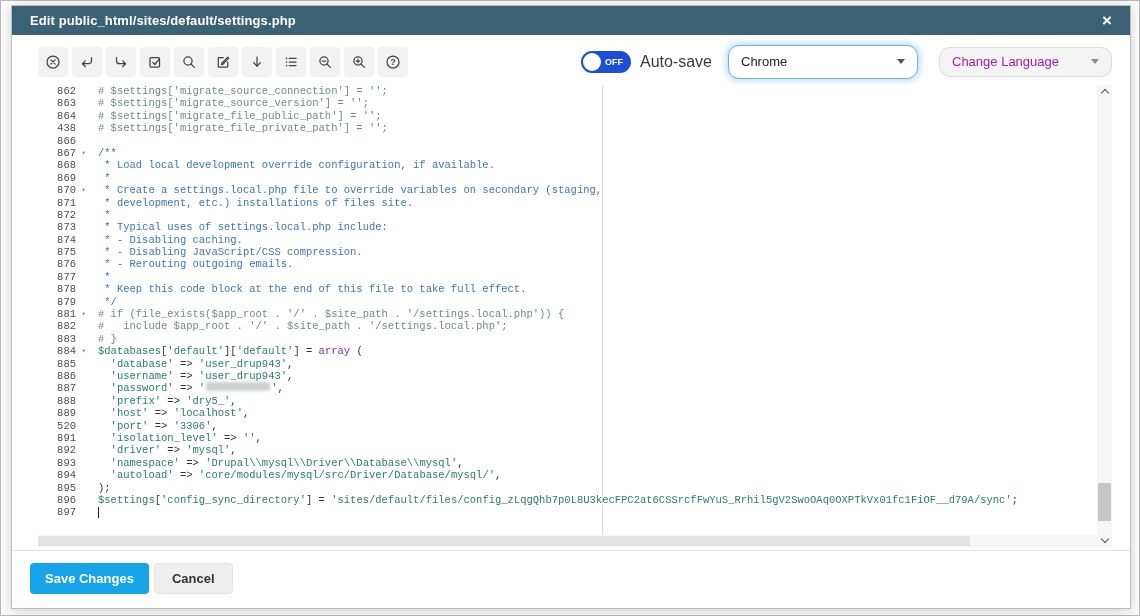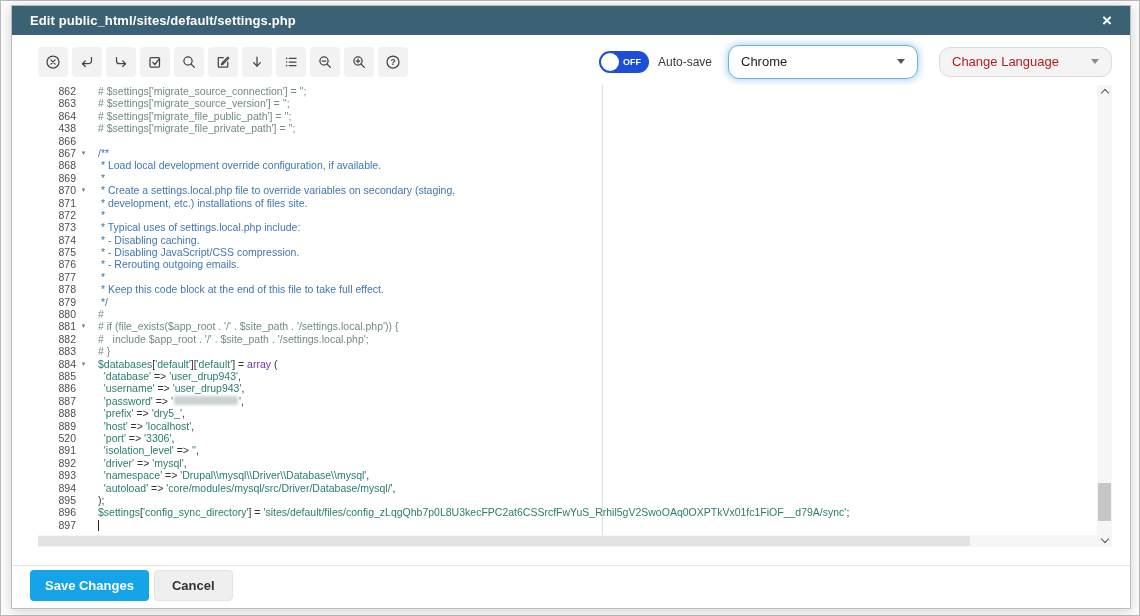--- a/index.html
+++ b/index.html
@@ -18,33 +18,33 @@
   
   .toolbar { height: 47px; display: flex; align-items: center; padding: 6px 18px 0 26px; }
   .tb-icons { display: flex; }
   .tbico { width: 30px; height: 30px; background: #f2f2f2; border-radius: 4px; margin-right: 4px;
     display: flex; align-items: center; justify-content: center; cursor: pointer; }
   .tbico svg { stroke: #444; fill: none; stroke-width: 1.25; stroke-linecap: round; stroke-linejoin: round; }
   .toolbar-right { margin-left: auto; display: flex; align-items: center; }
   .toggle { position: relative; width: 50px; height: 22px; border-radius: 11px; background: #1d4ed8; cursor: pointer; flex: none; text-align: center; }
   .knob { position: absolute; left: 2px; top: 2px; width: 18px; height: 18px; border-radius: 50%; background: #fff; }
   .off-label { position: absolute; right: 8px; top: 50%; transform: translateY(-50%); color: #fff; font-size: 9px; font-weight: 700; }
-  .autosave-label { margin: 0 16px 0 9px; font-size: 12px; color: #3a3a3a; }
+  .autosave-label { margin: 0 16px 0 9px; font-size: 16px; color: #3a3a3a; }
   .uiselect { display: flex; align-items: center; border-radius: 11px; font-size: 13px; cursor: pointer; }
   .uiselect.theme { width: 190px; height: 34px; padding: 0 12px; background: #fff; color: #222;
     border: 1px solid #6fb3dd; box-shadow: 0 0 6px 2px rgba(102,175,233,.45); }
   .uiselect.lang { width: 173px; height: 30px; padding: 0 12px; margin-left: 21px;
-    background: #f4f4f4; border: 1px solid #dcdcdc; color: #b91c1c; }
+    background: #f4f4f4; border: 1px solid #dcdcdc; color: #a21caf; }
   .chev { margin-left: auto; width: 0; height: 0; border-left: 4px solid transparent;
     border-right: 4px solid transparent; border-top: 5px solid #555; }
   .uiselect.lang .chev { border-top-color: #8a8a8a; }
 
   
   .editor { position: relative; margin: 3px 18px 0 26px; height: 462px;
-    font-family: Liberation Sans, sans-serif; font-size: 10.5px; line-height: 12.4px; background: #fff; }
+    font-family: Liberation Mono, monospace; font-size: 10.5px; line-height: 12.4px; background: #fff; }
   .lines { position: absolute; left: 0; right: 15px; top: 0; bottom: 12px; overflow: hidden; }
   .ruler { position: absolute; left: 564px; top: 0; bottom: 12px; width: 1px; background: #ddd; }
   .cm-line { display: flex; height: 12.4px; }
   .gut { width: 38px; flex: none; text-align: right; color: #4d4d4d; }
   .fold { width: 15px; flex: none; text-align: center; color: #6e8291; font-size: 7px; line-height: 12.4px; cursor: pointer; }
   .code { flex: none; padding-left: 7px; white-space: pre; }
   .cmt { color: #6f8c82; }
   .doc { color: #3f76b4; }
   .str { color: #287d6e; }
   .var { color: #287d6e; }
@@ -59,22 +59,22 @@
   .vthumb { position: absolute; left: 1px; right: 1px; top: 398px; height: 38px; background: #c6c6c6; cursor: pointer; }
   .sarrow { position: absolute; left: 0; width: 15px; height: 13px; cursor: pointer; }
   .sarrow.up { top: 1px; } .sarrow.down { bottom: 0; }
   .sarrow i { position: absolute; left: 4.5px; width: 6px; height: 6px; border-left: 1.5px solid #555; border-top: 1.5px solid #555; }
   .sarrow.up i { top: 4px; transform: rotate(45deg); }
   .sarrow.down i { top: 2px; transform: rotate(225deg); }
   .hscroll { position: absolute; left: 0; right: 15px; bottom: 0; height: 12px; background: #f6f6f6; }
   .hthumb { position: absolute; left: 0; top: 1px; bottom: 1px; width: 88%; background: #e3e3e3; cursor: pointer; }
 
   
-  .footer { position: absolute; left: 0; right: 0; bottom: 0; height: 43px;
-    border-top: 1px solid #e4e4e4; padding: 4px 0 0 18px; display: flex; background: #fff; }
+  .footer { position: absolute; left: 0; right: 0; bottom: 0; height: 58px;
+    border-top: 1px solid #e4e4e4; padding: 12px 0 0 18px; display: flex; background: #fff; }
   .btn { height: 31px; border-radius: 4px; border: none; font-size: 13px; font-weight: 700;
     font-family: "Liberation Sans", sans-serif; cursor: pointer; }
   .btn.save { background: #15a4e8; color: #fff; padding: 0 15px; }
   .btn.cancel { background: #efefef; color: #333; padding: 0 17px; margin-left: 5px; border: 1px solid #e3e3e3; }
 </style>
 </head>
 <body>
 
 <div class="viewport">
   <div class="modal">
@@ -258,25 +258,20 @@
           </div>
           <div class="cm-line">
             <span class="gut">878</span>
             <span class="fold"></span>
             <span class="code"><span class="doc"> * Keep this code block at the end of this file to take full effect.</span></span>
           </div>
           <div class="cm-line">
             <span class="gut">879</span>
             <span class="fold"></span>
             <span class="code"><span class="doc"> */</span></span>
-          </div>
-          <div class="cm-line">
-            <span class="gut">880</span>
-            <span class="fold"></span>
-            <span class="code"><span class="cmt">#</span></span>
           </div>
           <div class="cm-line">
             <span class="gut">881</span>
             <span class="fold">▾</span>
             <span class="code"><span class="cmt"># if (file_exists($app_root . '/' . $site_path . '/settings.local.php')) {</span></span>
           </div>
           <div class="cm-line">
             <span class="gut">882</span>
             <span class="fold"></span>
             <span class="code"><span class="cmt">#   include $app_root . '/' . $site_path . '/settings.local.php';</span></span>

